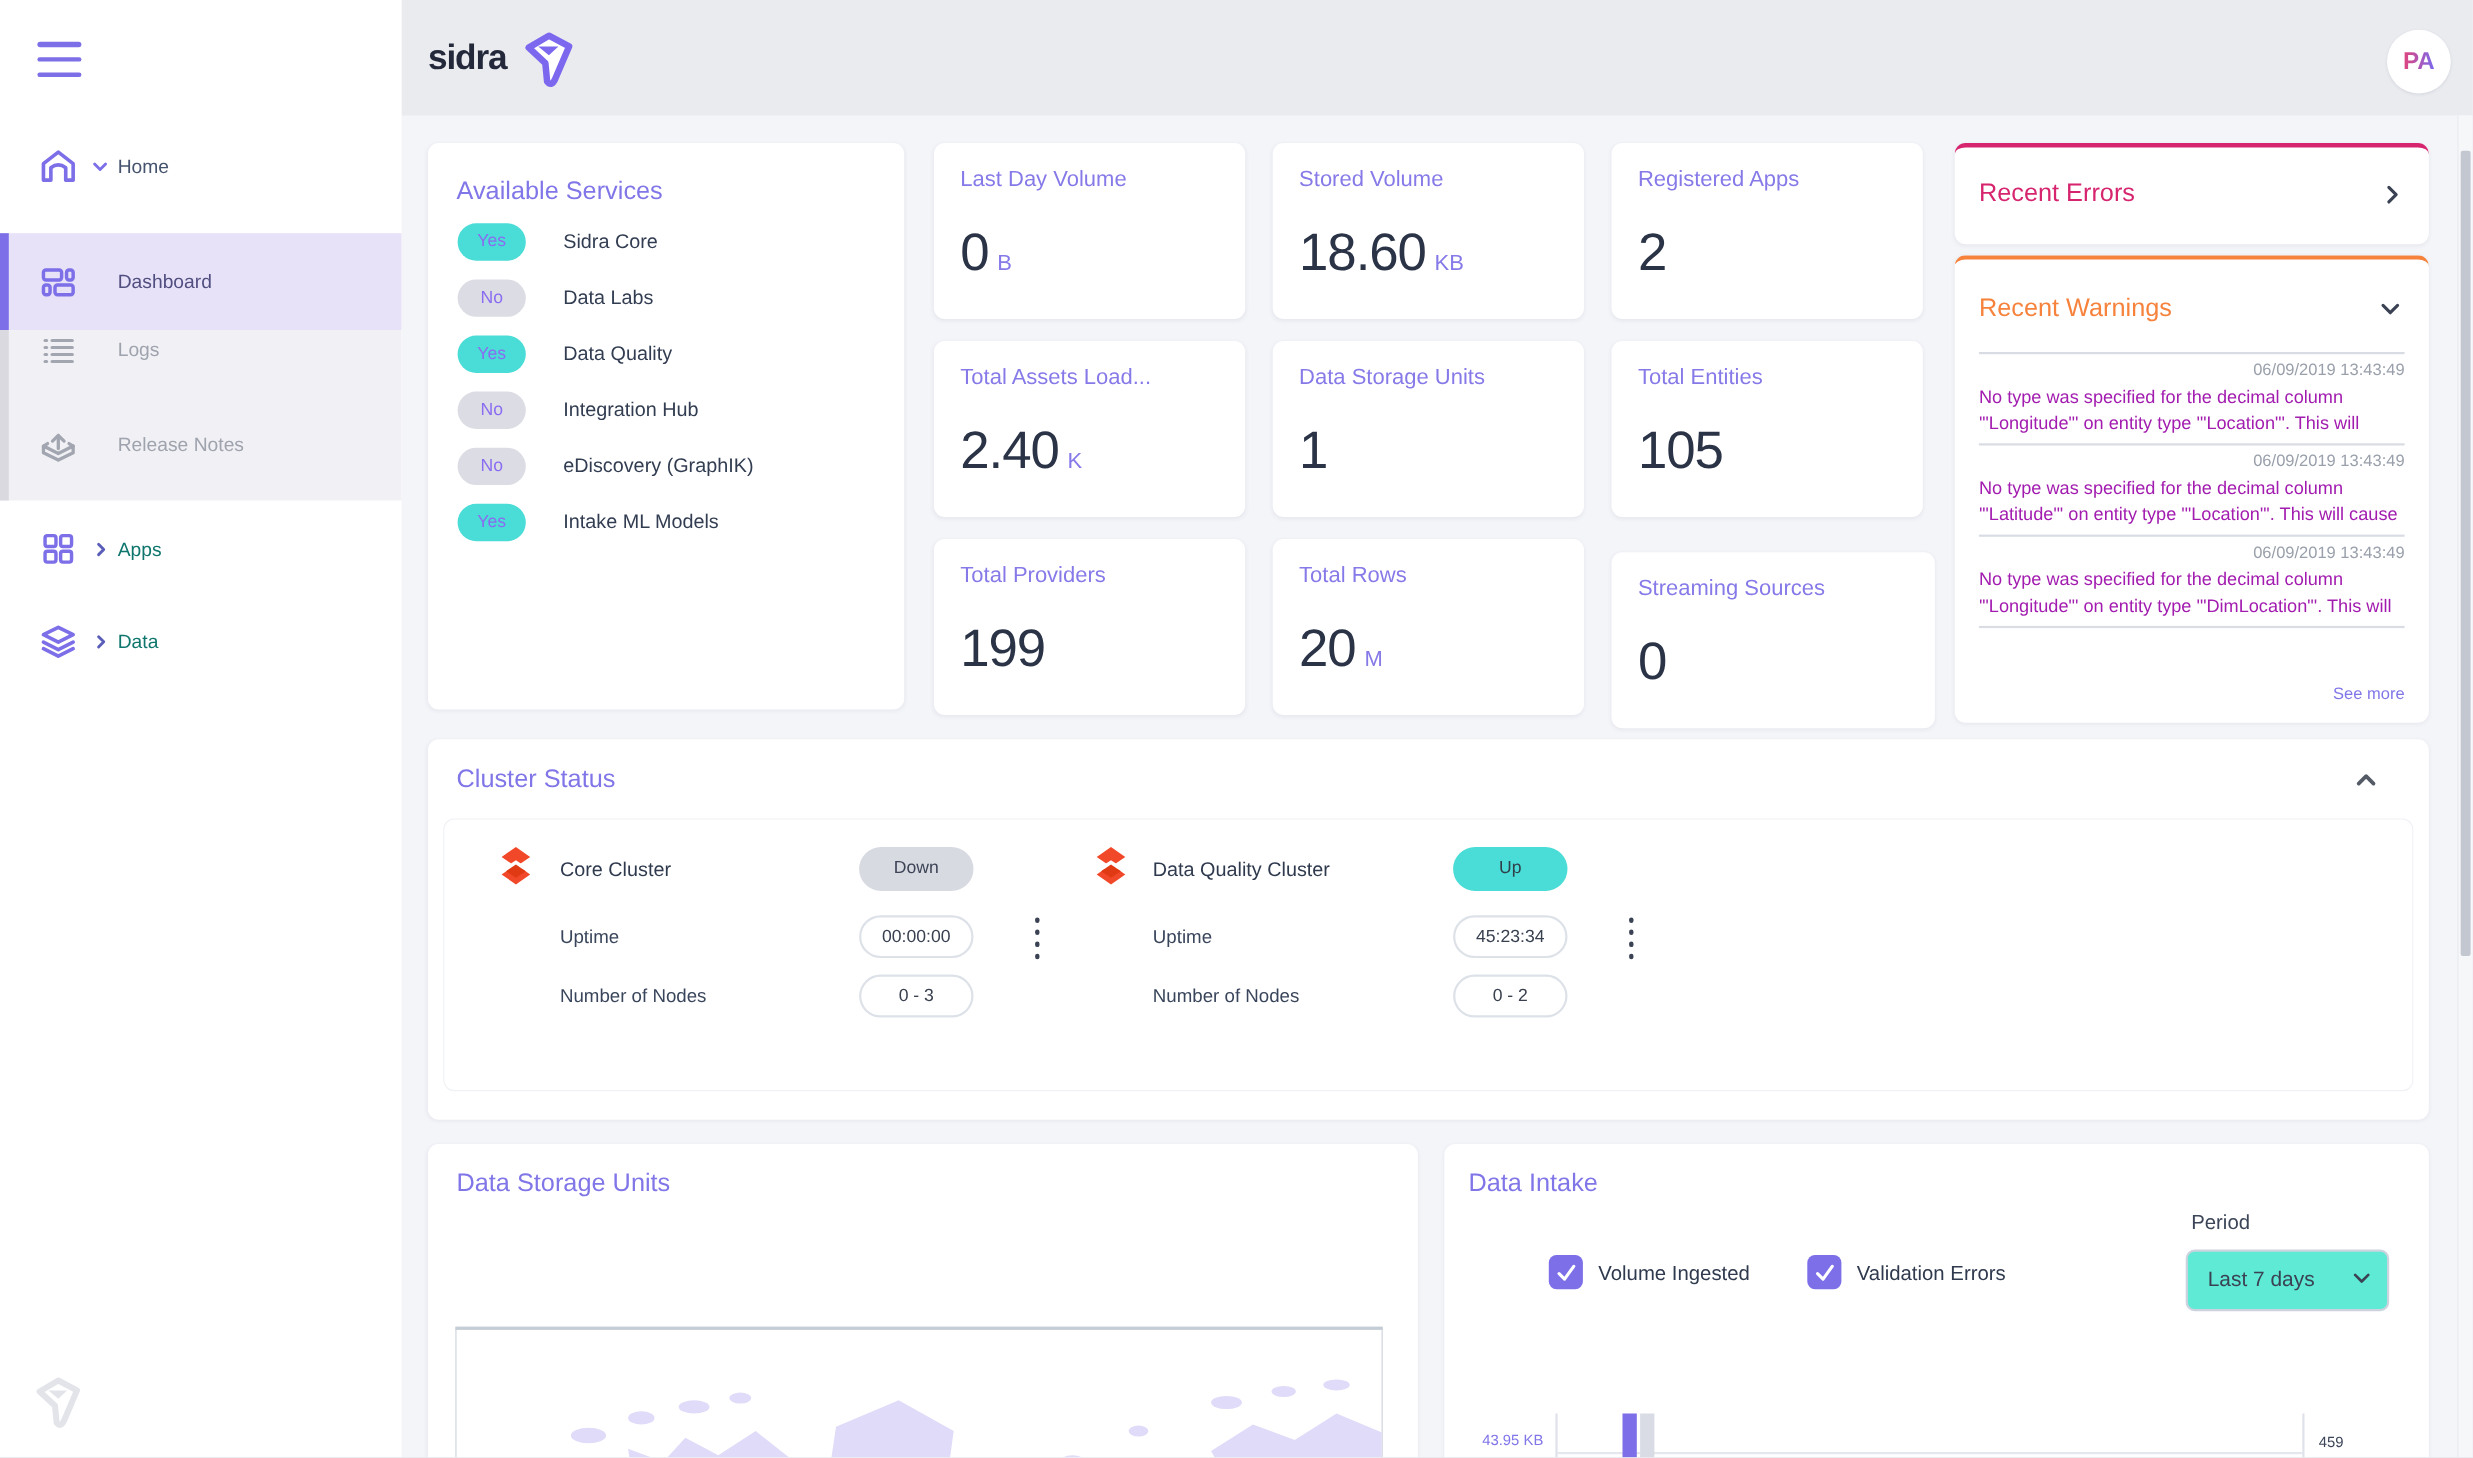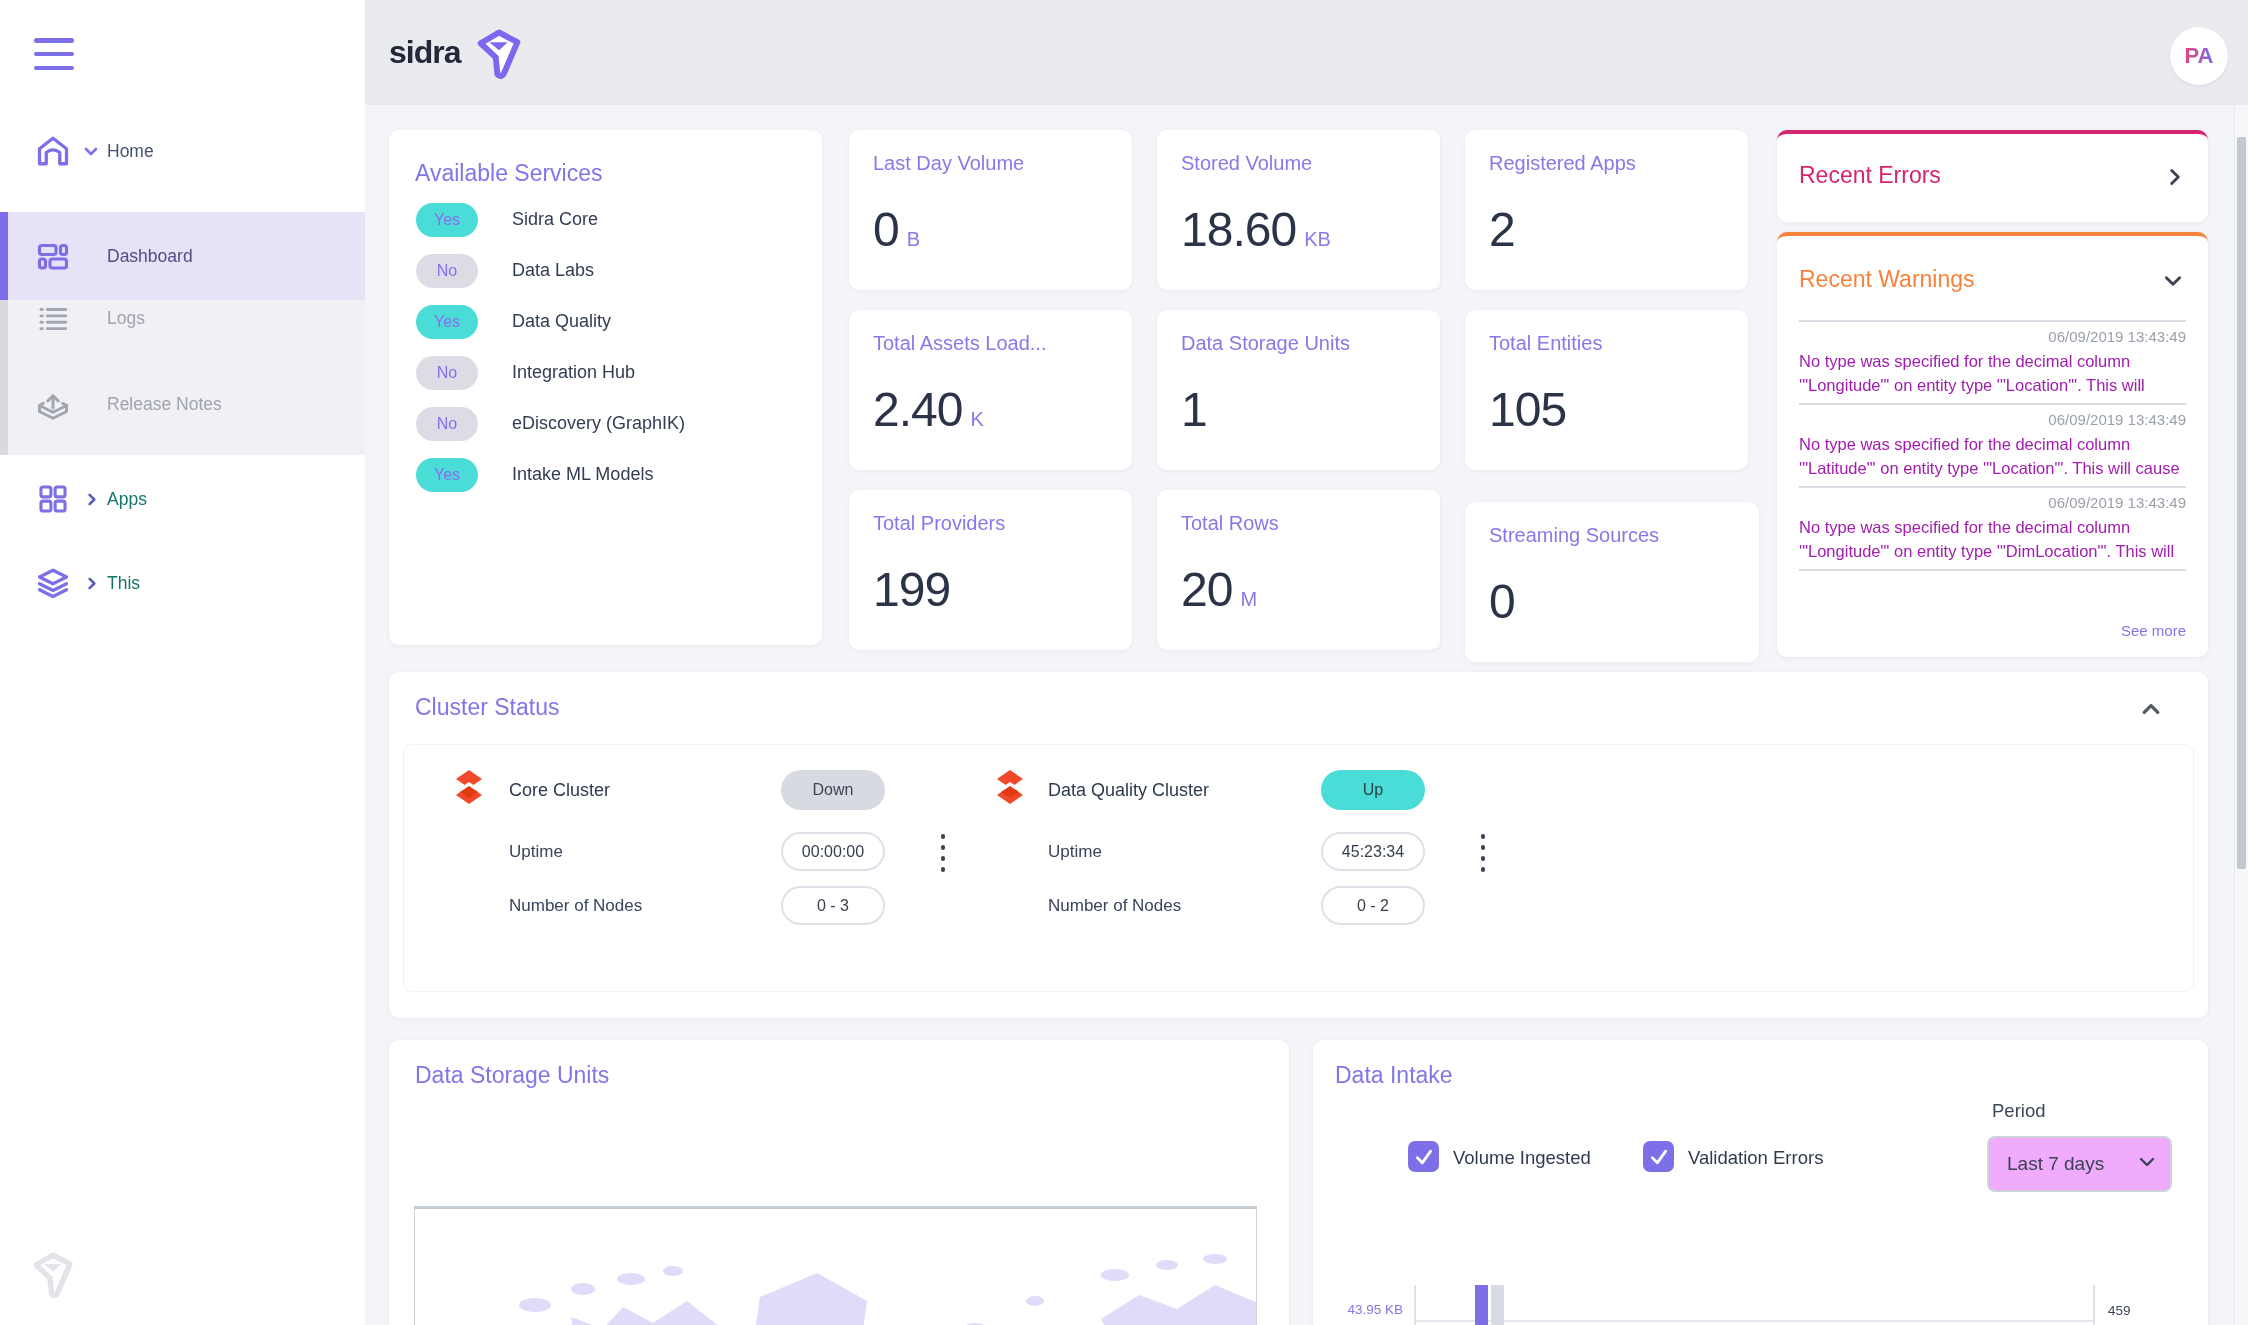--- a/index.html
+++ b/index.html
@@ -104,21 +104,21 @@
   .map-box{position:absolute;left:25px;top:166px;width:843px;height:260px;background:#fff;
            border:1px solid #ccd2da;border-top:3px solid #c4ccd5;box-sizing:border-box;overflow:hidden;}
 
   .intake{left:948px;top:935px;width:895px;height:430px;}
   .intake .card-title{position:absolute;left:22px;top:22px;}
   .checkbox{position:absolute;width:31px;height:31px;border-radius:7px;background:#7c6fe8;display:flex;
             align-items:center;justify-content:center;cursor:pointer;}
   .cb-label{position:absolute;font-size:18.5px;color:#2f3a4e;}
   .period-label{position:absolute;left:679px;top:60px;font-size:18.5px;color:#3c4658;}
   .select{position:absolute;left:674px;top:96px;width:185px;height:56px;border:2px solid #ccd3de;border-radius:8px;
-          background:#f0abfc;box-sizing:border-box;display:flex;align-items:center;cursor:pointer;}
+          background:#5eead4;box-sizing:border-box;display:flex;align-items:center;cursor:pointer;}
   .select-value{margin-left:18px;font-size:19px;color:#3a4254;flex:1;}
   .select .sel-chev{margin-right:14px;}
 
   .chart{position:absolute;left:0;top:0;width:895px;height:430px;pointer-events:none;}
   .axis-v{position:absolute;width:2px;background:#dfe2e9;}
   .gridline{position:absolute;height:2px;background:#e4e7ed;}
   .bar{position:absolute;}
   .axis-label{position:absolute;font-size:13.5px;}
   .axis-label.left{color:#8176e8;width:72px;text-align:right;}
   .axis-label.right{color:#3c4658;}
@@ -233,21 +233,21 @@
           <path d="M3 8 L12 3.5 L21 8 L12 12.5 Z"></path>
           <path d="M3 12.5 L12 17 L21 12.5"></path>
           <path d="M3 16.5 L12 21 L21 16.5"></path>
         </svg>
       </span>
       <span class="nav-chevron">
         <svg width="15" height="15" viewBox="0 0 16 16" fill="none" stroke="#5a5eb9" stroke-width="2.8" stroke-linecap="round" stroke-linejoin="round">
             <path d="M6 3 L11 8 L6 13"></path>
           </svg>
       </span>
-      <span class="nav-label">This</span>
+      <span class="nav-label">Data</span>
     </div>
 
     <div class="sidebar-watermark">
       <svg width="50" height="56" viewBox="0 0 100 100">
         <path d="M16 32 L50 12 L84 30 L60 86 Q54 98 47 89 L44 58 Z" fill="#ffffff" stroke="#dfe2e8" stroke-width="11" stroke-linejoin="round" stroke-linecap="round"></path>
         <path d="M32 30 L66 30 L50 45 Z" fill="#dfe2e8"></path>
       </svg>
     </div>
   </div>
 

